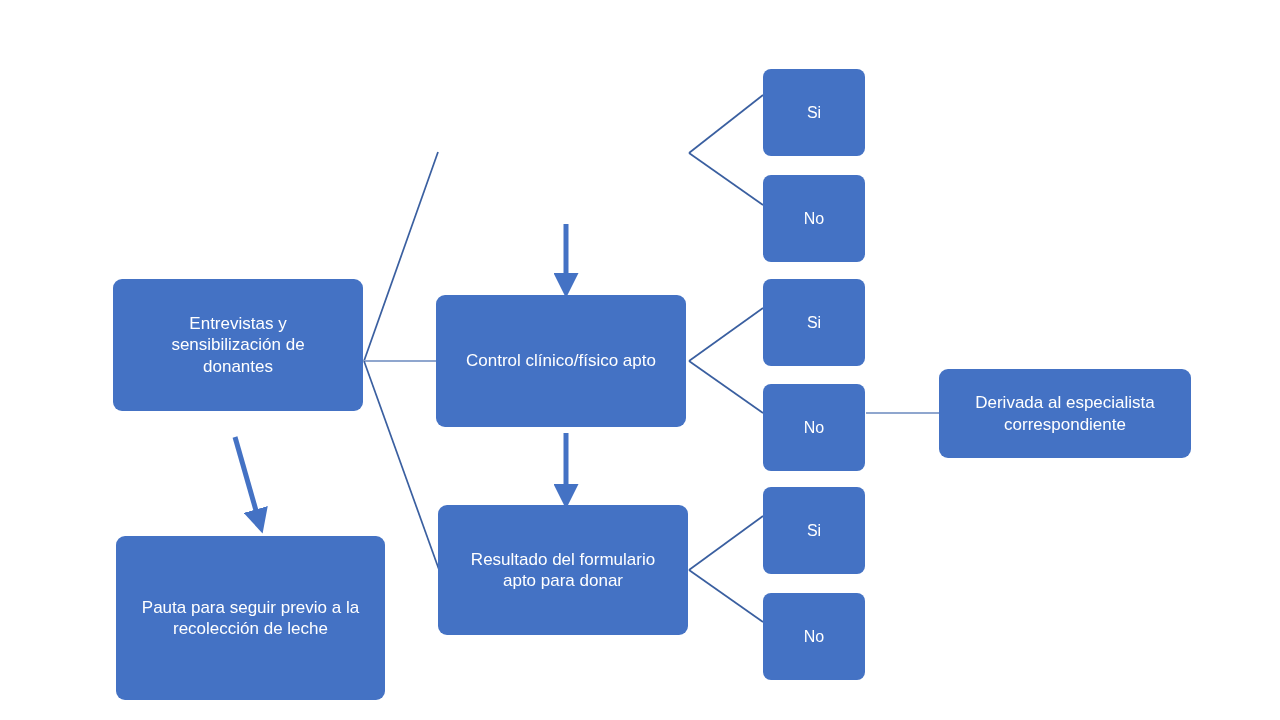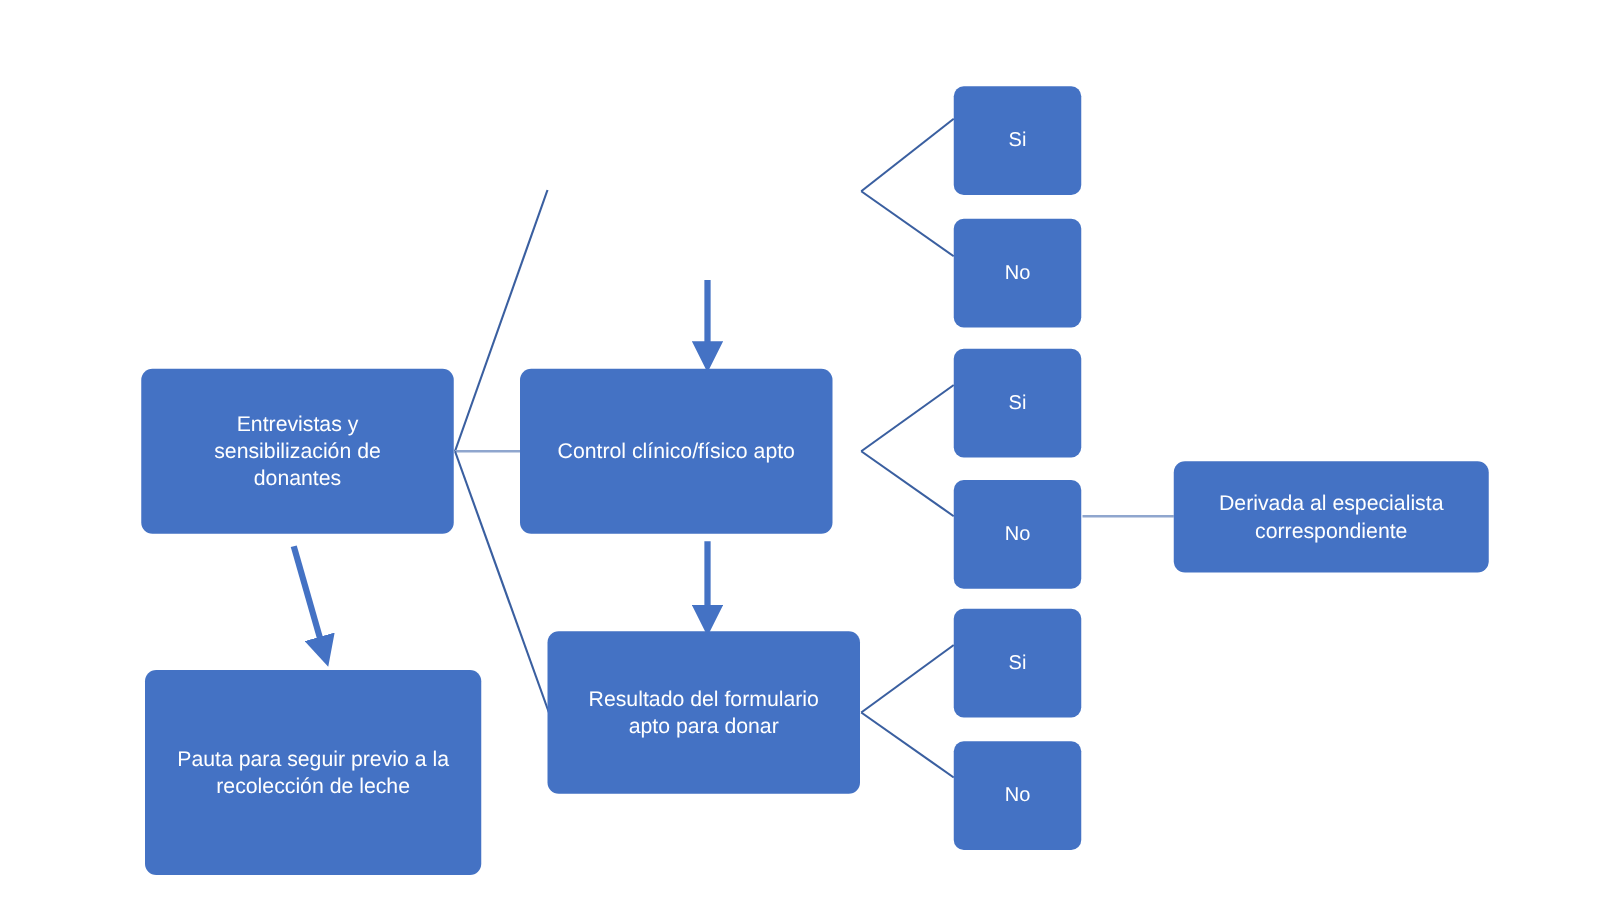--- a/index.html
+++ b/index.html
@@ -77,33 +77,33 @@
     <line x1="689" y1="570" x2="763" y2="622" stroke="#3A5FA0" stroke-width="1.7"></line>
 
     <line x1="866" y1="413" x2="939" y2="413" stroke="#8FA6CE" stroke-width="2.1"></line>
 
     <line x1="566" y1="224" x2="566" y2="285" stroke="#4472C4" stroke-width="5" marker-end="url(#arrowhead)"></line>
     <line x1="566" y1="433" x2="566" y2="496" stroke="#4472C4" stroke-width="5" marker-end="url(#arrowhead)"></line>
 
     <line x1="235" y1="437" x2="259" y2="521" stroke="#4472C4" stroke-width="5" marker-end="url(#arrowheadDiag)"></line>
   </svg>
 
-  <div class="node" style="left:113px; top:295px; width:250px; height:132px;">
+  <div class="node" style="left:113px; top:279px; width:250px; height:132px;">
     <span class="node-label">Entrevistas y
 sensibilización de
 donantes</span>
   </div>
 
   <div class="node" style="left:116px; top:536px; width:269px; height:164px;">
     <span class="node-label">Pauta para seguir previo a la
 recolección de leche</span>
   </div>
 
 
-  <div class="node" style="left:416px; top:295px; width:250px; height:132px;">
+  <div class="node" style="left:436px; top:295px; width:250px; height:132px;">
     <span class="node-label">Control clínico/físico apto</span>
   </div>
 
   <div class="node" style="left:438px; top:505px; width:250px; height:130px;">
     <span class="node-label">Resultado del formulario
 apto para donar</span>
   </div>
 
   <div class="node small" style="left:763px; top:55px; width:102px; height:87px;">
     <span class="node-label">Si</span>

